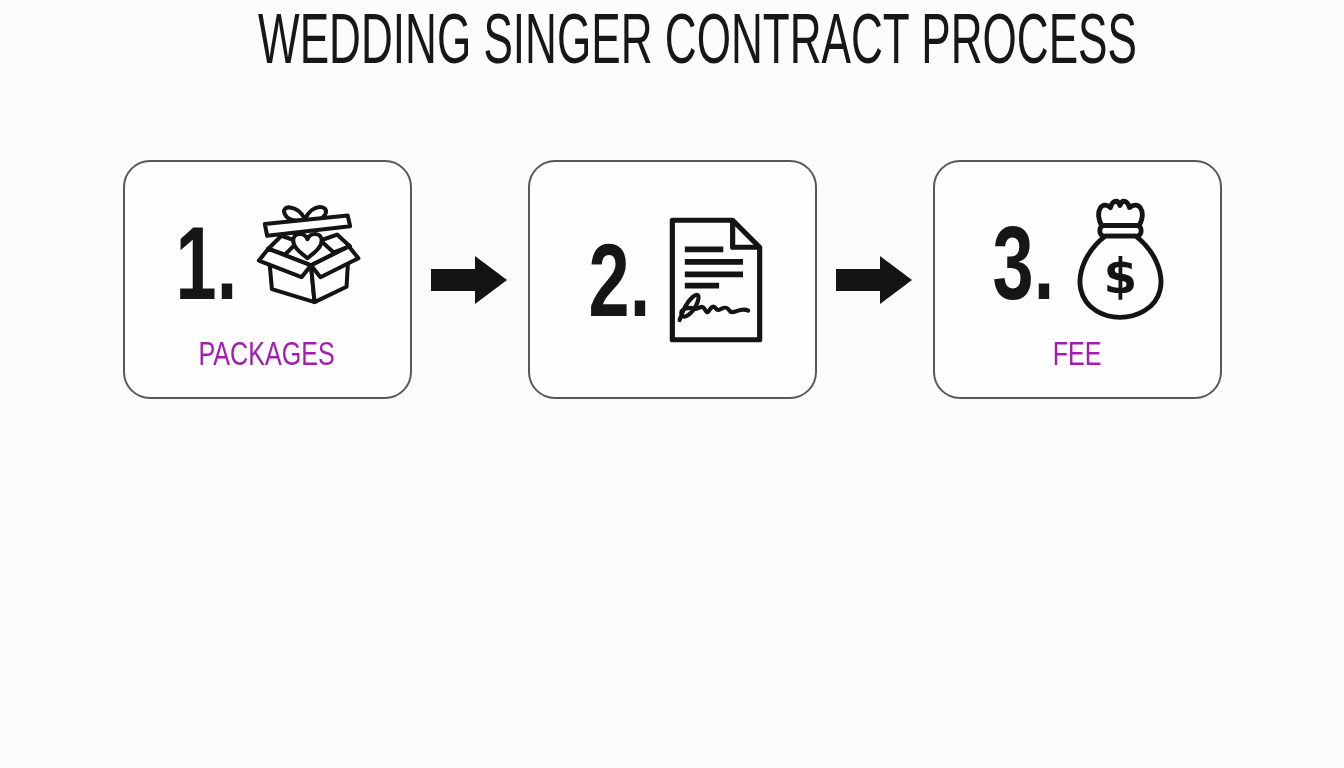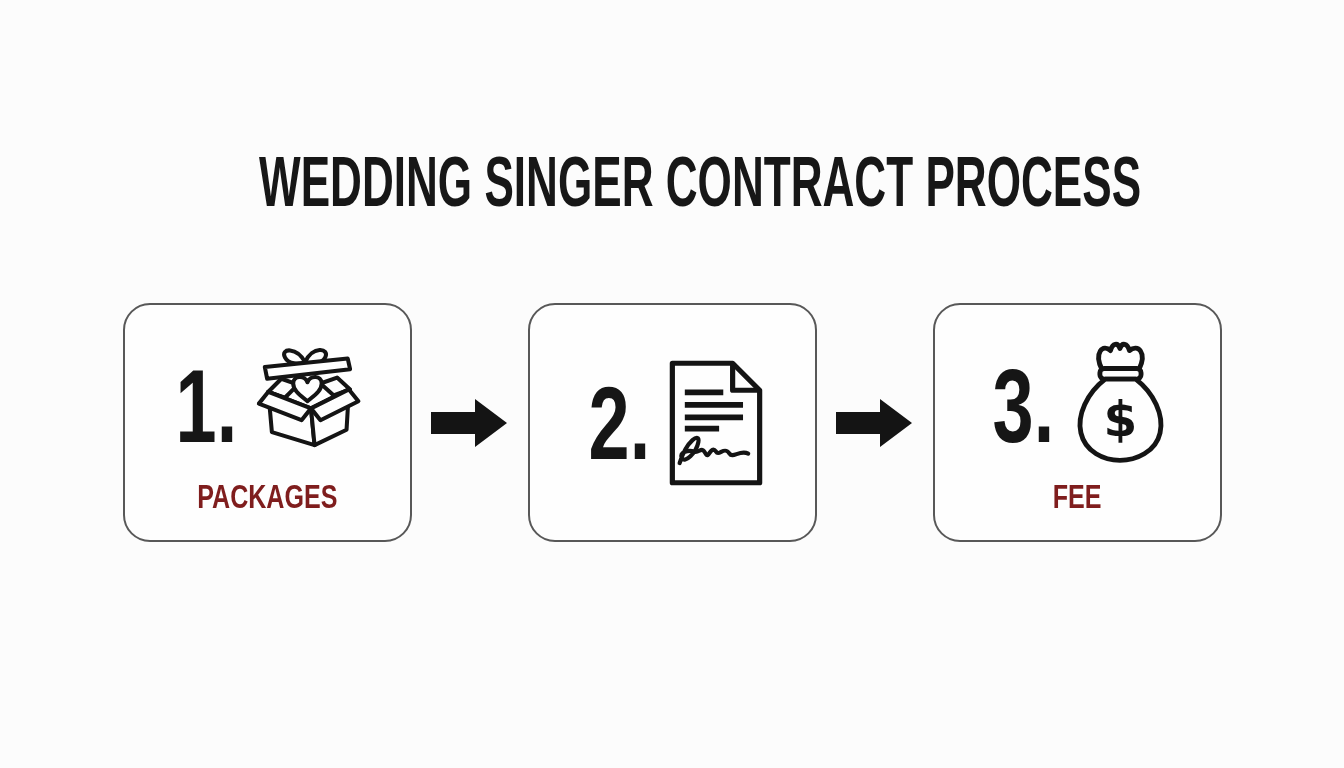--- a/index.html
+++ b/index.html
@@ -6,24 +6,23 @@
   body{
     width:1344px;height:768px;
     background:#fcfcfc;
     font-family:"Liberation Sans","DejaVu Sans",sans-serif;
     color:#141414;
     overflow:hidden;
   }
   .page{width:1344px;height:768px;position:relative;}
   .title{
     margin:0;
-    padding-top:143px;
     text-align:center;
     font-size:70px;
-    font-weight:bold;
+    font-weight:normal;
     line-height:1.12;
     white-space:nowrap;
     color:#171717;
   }
   .cx{display:inline-block;white-space:nowrap;transform-origin:50% 50%;}
   .title .cx{transform:scaleX(0.63);letter-spacing:0px;}
   .row{
     margin-top:82px;
     display:flex;
     align-items:center;
@@ -52,23 +51,23 @@
     font-weight:bold;
     line-height:1;
     color:#161616;
   }
   .num .cx{transform:scaleX(0.71);}
   .icon{display:flex;align-items:center;}
   .icon svg{display:block;}
   .label{
     margin-top:1px;
     font-size:33px;
-    font-weight:bold;
+    font-weight:normal;
     line-height:1;
-    color:#7f1d1d;
+    color:#a21caf;
   }
   .label .cx{transform:scaleX(0.76);}
   .arrow{
     margin:0 19px;
     display:flex;
     align-items:center;
     flex:0 0 auto;
   }
 </style>
 </head>

